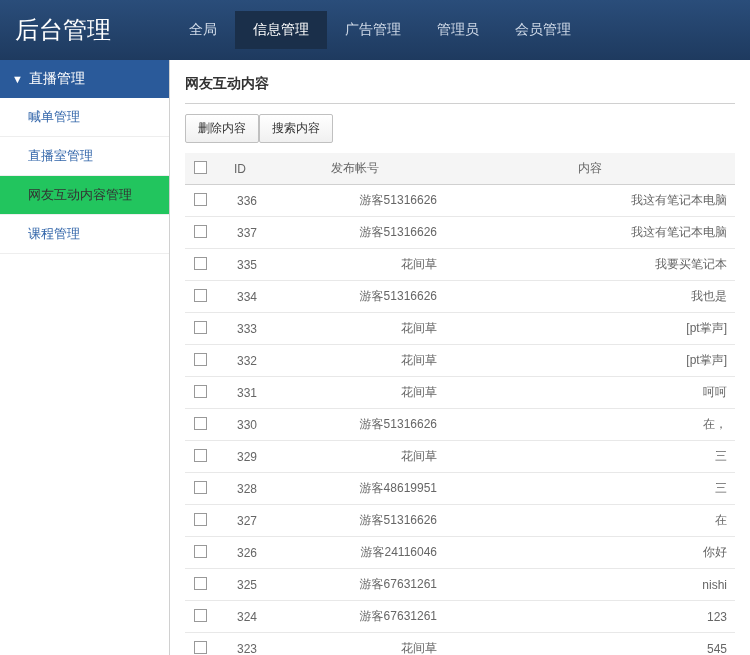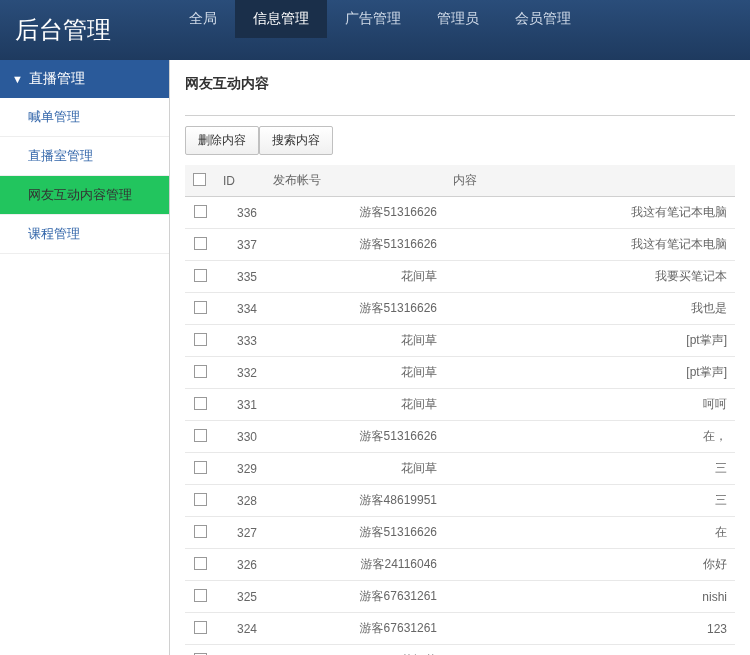--- a/index.html
+++ b/index.html
@@ -1,33 +1,33 @@
 <!DOCTYPE html>
 <html><head>
   <meta charset="utf-8">
   <style>
     * { margin: 0; padding: 0; box-sizing: border-box; }
     body { font-family: "Microsoft YaHei", Arial, sans-serif; font-size: 12px; color: #333; background: #fff; width: 750px; position: relative; }
     .header { background: linear-gradient(to bottom, #2a4d7a 0%, #1e3a5f 100%); height: 60px; display: flex; align-items: center; padding: 0 15px; }
     .header-title { color: #fff; font-size: 24px; font-weight: normal; margin-right: 60px; }
-    .nav { display: flex; align-items: flex-start; height: 100%; }
+    .nav { display: flex; align-items: center; height: 100%; }
     .nav-item { color: #d0dae8; padding: 10px 18px; cursor: pointer; font-size: 14px; }
     .nav-item.active { background: #1a2f4a; color: #fff; }
     .main { display: flex; }
     .sidebar { width: 170px; background: #fff; border-right: 1px solid #d0d0d0; min-height: 595px; }
     .sidebar-header { background: #2a5a9a; color: #fff; padding: 10px 12px; font-size: 14px; display: flex; align-items: center; }
     .sidebar-header-arrow { margin-right: 6px; font-size: 11px; }
     .sidebar-item { padding: 10px 12px 10px 28px; color: #3366aa; cursor: pointer; font-size: 13px; border-bottom: 1px solid #eee; }
     .sidebar-item.active { background: #22c55e; color: #333; }
     .content { flex: 1; padding: 10px 15px; }
-    .page-title { font-size: 14px; font-weight: bold; color: #333; padding: 5px 0 22px 0; border-bottom: 1px solid #d0d0d0; margin-bottom: 10px; }
+    .page-title { font-size: 14px; font-weight: bold; color: #333; padding: 5px 0 10px 0; border-bottom: 1px solid #d0d0d0; margin-bottom: 10px; }
     .toolbar { display: flex; margin-bottom: 10px; }
     .btn { border: 1px solid #c0c0c0; background: linear-gradient(to bottom, #fff, #f0f0f0); padding: 5px 12px; cursor: pointer; font-size: 12px; border-radius: 2px; color: #333; }
     .table { width: 100%; border-collapse: collapse; }
-    .table th { background: #f5f5f5; text-align: left; padding: 7px 8px; border-bottom: 1px solid #d0d0d0; font-weight: normal; color: #666; font-size: 12px; }
+    .table th { background: #f5f5f5; text-align: center; padding: 7px 8px; border-bottom: 1px solid #d0d0d0; font-weight: normal; color: #666; font-size: 12px; }
     .table td { padding: 7px 8px; border-bottom: 1px solid #e8e8e8; color: #666; font-size: 12px; text-align: right; }
     .col-check { width: 30px; }
     .col-id { width: 50px; }
     .col-account { width: 180px; }
     .checkbox { width: 13px; height: 13px; border: 1px solid #999; display: inline-block; cursor: pointer; background: #fff; }
   </style>
 </head>
 <body>
 
 <div class="header">

